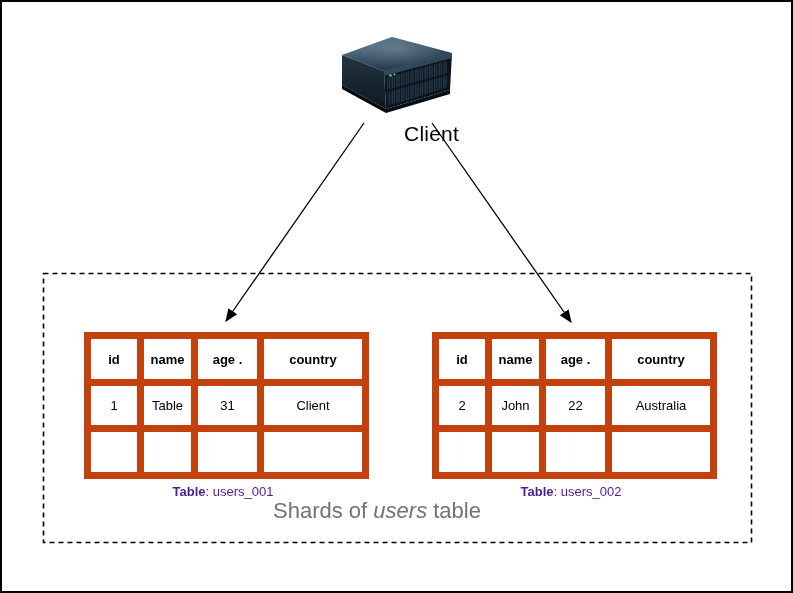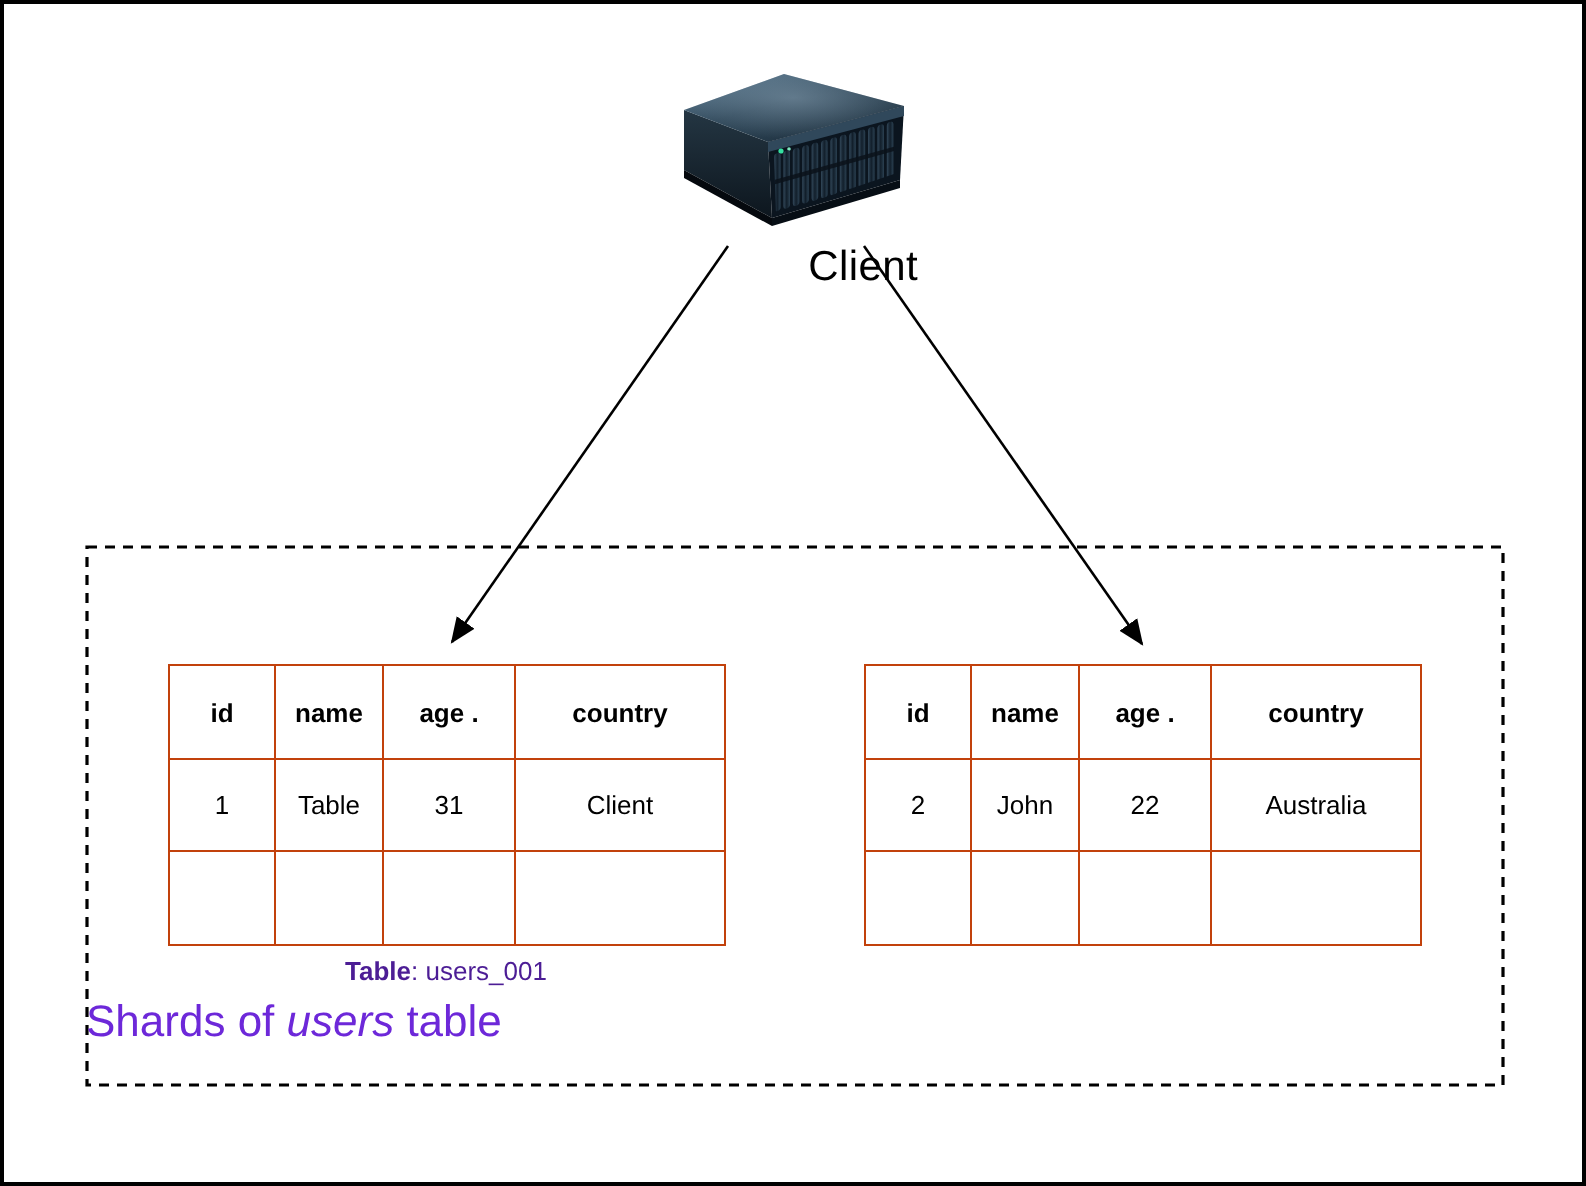--- a/index.html
+++ b/index.html
@@ -40,21 +40,21 @@
   .table-block.left  { left: 82px; }
   .table-block.right { left: 430px; }
   table.shard {
     border-collapse: collapse;
     table-layout: fixed;
     width: 278px;
     border: 1.5px solid #000000;
     background: #ffffff;
   }
   table.shard th, table.shard td {
-    border: 1px solid #c2410c;
+    border: 7px solid #c2410c;
     text-align: center;
     vertical-align: middle;
     font-size: 13px;
     color: #000000;
     padding: 0;
     overflow: hidden;
     white-space: nowrap;
   }
   table.shard th { font-weight: bold; }
   table.shard tr.hdr  { height: 47px; }
@@ -64,23 +64,23 @@
     margin-top: 5px;
     width: 278px;
     text-align: center;
     font-size: 13px;
     color: #4c1d95;
   }
   .tbl-caption b { font-weight: bold; }
   .shards-caption {
     position: absolute; left: 41px; top: 496px;
     width: 668px;
-    text-align: left;
+    text-align: center;
     font-size: 22px;
-    color: #6d28d9;
+    color: #737373;
   }
 </style>
 </head>
 <body>
 
 <div class="canvas">
 
   <svg class="overlay" viewBox="0 0 793 593" xmlns="http://www.w3.org/2000/svg">
     <defs>
       <marker id="arrowhead" viewBox="0 0 12 10" refX="11" refY="5" markerWidth="10" markerHeight="9" orient="auto-start-reverse">
@@ -213,17 +213,18 @@
         <td>Australia</td>
       </tr>
       <tr class="r2">
         <td></td>
         <td></td>
         <td></td>
         <td></td>
       </tr>
     </tbody>
       </table>
+    <div class="tbl-caption"><b>Table</b><span>: users_002</span></div>
   </div>
 
   <div class="shards-caption"><span>Shards of </span><i>users</i><span> table</span></div>
 
 </div>
 
 </body></html>

